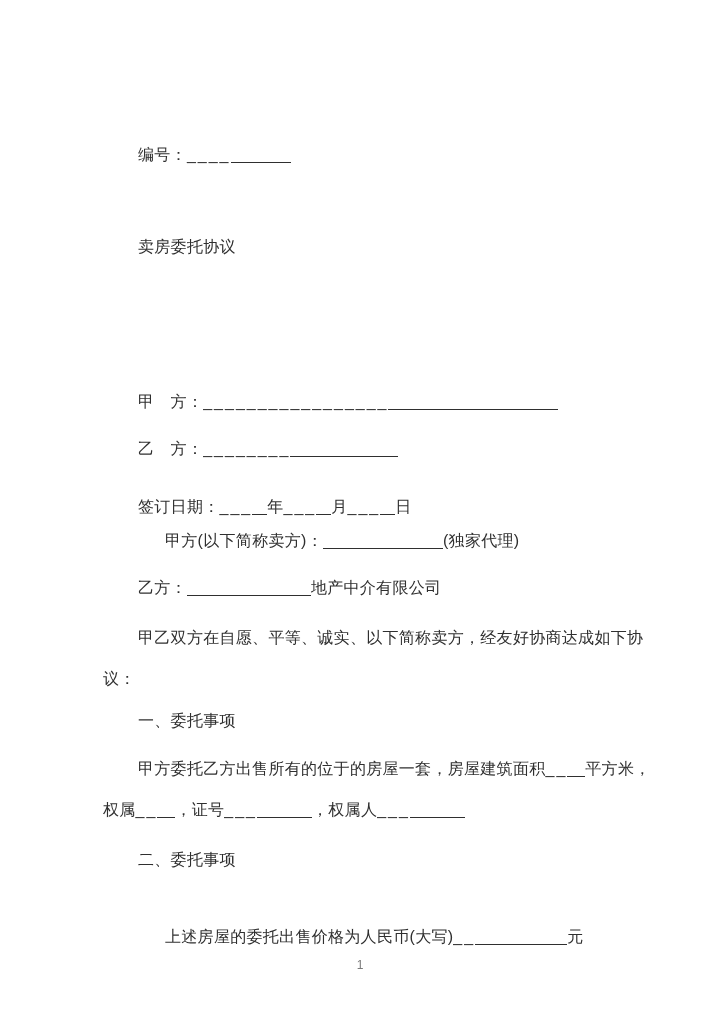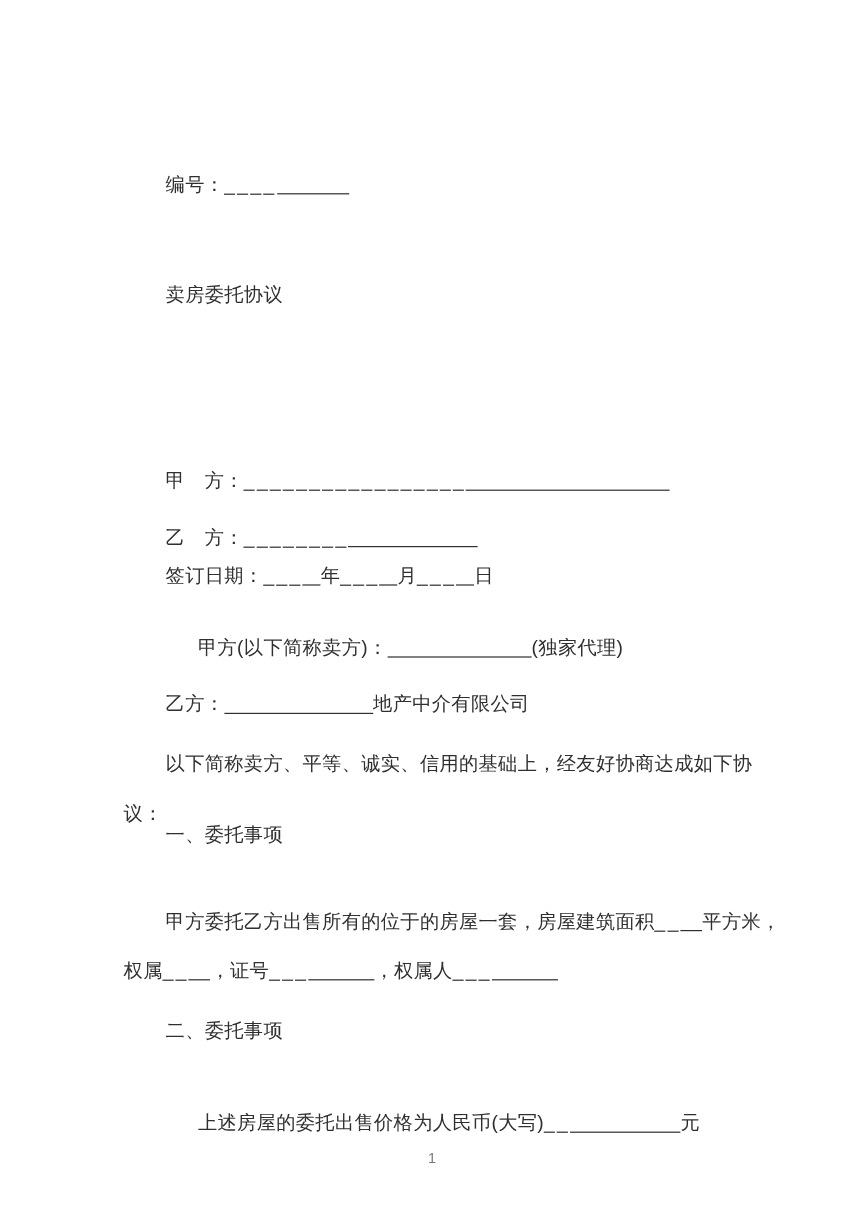--- a/index.html
+++ b/index.html
@@ -49,25 +49,25 @@
 </style>
 </head>
 <body>
 
 <div class="page">
   <div id="doc-lines">
       <div class="line" style="top: 146px; left: 138px;"><span class="t">编号：</span><span class="u">____</span><span class="s" style="width: 60px;"></span></div>
       <div class="line" style="top: 238px; left: 138px; text-align: center;"><span class="t">卖房委托协议</span></div>
       <div class="line" style="top: 393px; left: 138px;"><span class="t">甲　方：</span><span class="u">_________________</span><span class="s" style="width: 170px;"></span></div>
       <div class="line" style="top: 440px; left: 138px;"><span class="t">乙　方：</span><span class="u">________</span><span class="s" style="width: 108px;"></span></div>
-      <div class="line" style="top: 472px; left: 138px;"><span class="t">签订日期：</span><span class="u">___</span><span class="s" style="width: 15px;"></span><span class="t">年</span><span class="u">___</span><span class="s" style="width: 15px;"></span><span class="t">月</span><span class="u">___</span><span class="s" style="width: 15px;"></span><span class="t">日</span></div>
+      <div class="line" style="top: 498px; left: 138px;"><span class="t">签订日期：</span><span class="u">___</span><span class="s" style="width: 15px;"></span><span class="t">年</span><span class="u">___</span><span class="s" style="width: 15px;"></span><span class="t">月</span><span class="u">___</span><span class="s" style="width: 15px;"></span><span class="t">日</span></div>
       <div class="line" style="top: 532px; left: 165px;"><span class="t">甲方(以下简称卖方)：</span><span class="s" style="width: 120px;"></span><span class="t">(独家代理)</span></div>
       <div class="line" style="top: 579px; left: 138px;"><span class="t">乙方：</span><span class="s" style="width: 124px;"></span><span class="t">地产中介有限公司</span></div>
-      <div class="line" style="top: 629px; left: 138px;"><span class="t">以下简称卖方、平等、诚实、信用的基础上，经友好协商达成如下协</span></div>
+      <div class="line" style="top: 629px; left: 138px;"><span class="t">甲乙双方在自愿、平等、诚实、以下简称卖方，经友好协商达成如下协</span></div>
       <div class="line" style="top: 670px; left: 103px;"><span class="t">议：</span></div>
-      <div class="line" style="top: 688px; left: 138px;"><span class="t">一、委托事项</span></div>
+      <div class="line" style="top: 712px; left: 138px;"><span class="t">一、委托事项</span></div>
       <div class="line" style="top: 760px; left: 138px;"><span class="t">甲方委托乙方出售所有的位于的房屋一套，房屋建筑面积</span><span class="u">__</span><span class="s" style="width: 18px;"></span><span class="t">平方米，</span></div>
       <div class="line" style="top: 801px; left: 103px;"><span class="t">权属</span><span class="u">__</span><span class="s" style="width: 18px;"></span><span class="t">，证号</span><span class="u">___</span><span class="s" style="width: 55px;"></span><span class="t">，权属人</span><span class="u">___</span><span class="s" style="width: 55px;"></span></div>
       <div class="line" style="top: 851px; left: 138px;"><span class="t">二、委托事项</span></div>
       <div class="line" style="top: 894px; left: 165px; margin-top: 34px;"><span class="t">上述房屋的委托出售价格为人民币(大写)</span><span class="u">__</span><span class="s" style="width: 92px;"></span><span class="t">元</span></div>
     </div>
   <div class="footer-pagenum" style="top: 958px;">1</div>
 </div>
 
 </body></html>

